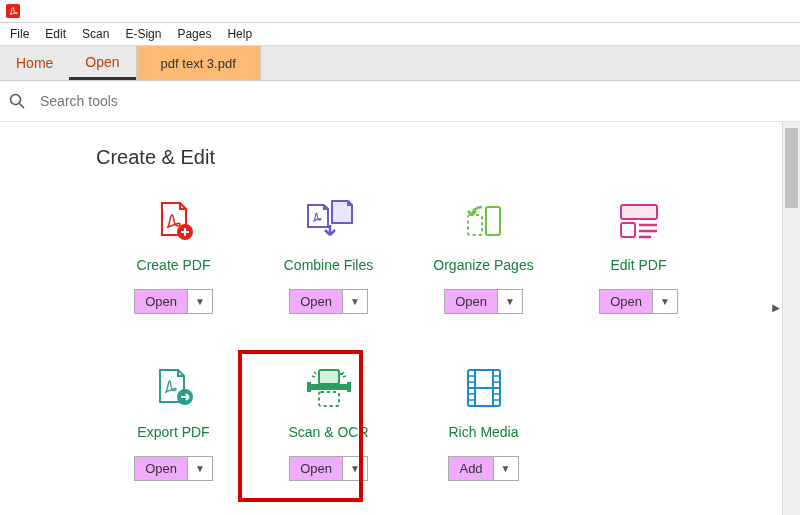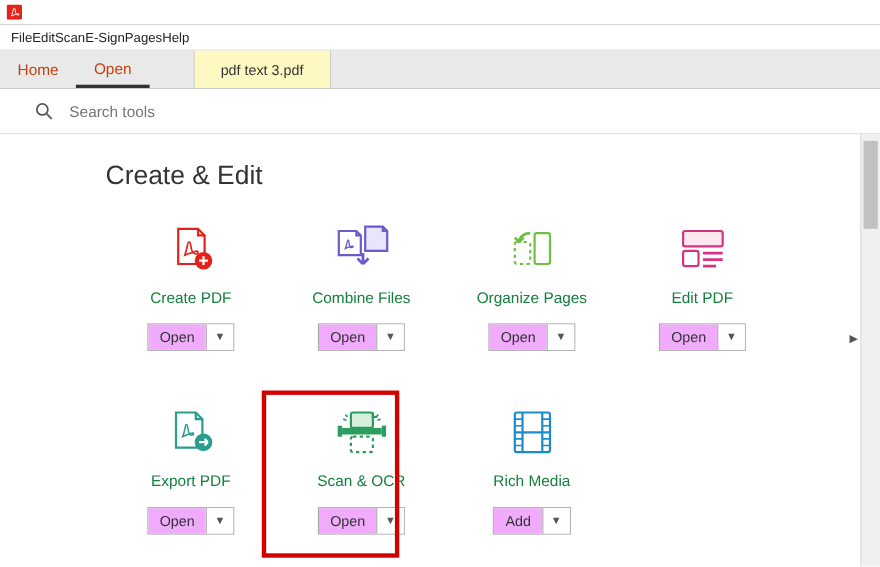--- a/index.html
+++ b/index.html
@@ -1,34 +1,34 @@
 <!DOCTYPE html>
 <html><head>
 <meta charset="utf-8">
 <style>
 html,body{margin:0;padding:0;font-family:"Segoe UI",Arial,sans-serif;font-size:13px;color:#333;background:#fff;width:800px;height:515px;overflow:hidden}
 .titlebar{height:22px;display:flex;align-items:center;padding-left:6px;border-bottom:1px solid #ccc;background:#fff}
 .titlebar .ico{width:14px;height:14px;margin-right:6px}
 .titlebar span{font-size:12px;color:#222}
-.menubar{height:22px;display:flex;align-items:center;padding-left:10px;background:#fff;border-bottom:1px solid #ddd;font-size:12px;color:#222}
+.menubar{height:22px;display:flex;align-items:center;gap:16px;padding-left:10px;background:#fff;border-bottom:1px solid #ddd;font-size:12px;color:#222}
 .menubar span{cursor:default}
 .tabstrip{height:34px;background:#e9e9e9;display:flex;align-items:stretch;border-bottom:1px solid #ccc}
 .maintab{display:flex;align-items:center;padding:0 16px;font-size:14px;color:#c2410c}
 .maintab.active{border-bottom:3px solid #333;font-weight:500}
-.doc-tab{background:#fef9c3;border-right:1px solid #ccc;border-left:1px solid #ccc;margin-left:40px;display:flex;align-items:center;padding:0 24px;font-size:13px}
-.searchbar{height:40px;display:flex;align-items:center;padding-left:31px;border-bottom:1px solid #e2e2e2;background:#fff}
+.doc-tab{background:#fdba74;border-right:1px solid #ccc;border-left:1px solid #ccc;display:flex;align-items:center;padding:0 24px;font-size:13px}
+.searchbar{height:40px;display:flex;align-items:center;padding-left:8px;border-bottom:1px solid #e2e2e2;background:#fff}
 .searchbar .mag{color:#555;margin-right:12px}
 .searchbar input{border:none;outline:none;font-size:14px;color:#555;width:300px;background:transparent}
 .content-wrap{position:relative;height:396px}
 .content{height:396px;overflow:hidden;padding:24px 0 0 96px;box-sizing:border-box}
 .scroll-track{position:absolute;right:0;top:0;width:17px;height:100%;background:#f0f0f0;border-left:1px solid #ddd}
 .scroll-thumb{position:absolute;right:2px;top:6px;width:13px;height:80px;background:#c1c1c1}
 .scroll-up{position:absolute;right:0;top:0;width:17px;height:17px;display:flex;align-items:center;justify-content:center;font-size:8px;color:#555}
 .rside-arrow{position:absolute;right:20px;top:180px;color:#555;font-size:10px}
-h2.section{font-size:24px;font-weight:400;color:#333;margin:0 0 28px 0}
+h2.section{font-size:20px;font-weight:400;color:#333;margin:0 0 28px 0}
 .grid{display:grid;grid-template-columns:repeat(4,155px);row-gap:50px;column-gap:0}
 .tool{display:flex;flex-direction:column;align-items:center;width:155px;position:relative}
 .tool .iconbox{height:48px;display:flex;align-items:center;justify-content:center;margin-bottom:12px}
 .tool .label{font-size:14px;color:#15803d;margin-bottom:16px;text-align:center}
 .open-group{display:inline-flex;border:1px solid #aaa}
 .open-group .obtn{padding:4px 10px;font-size:13px;color:#333;background:#f0abfc}
 .open-group .odrop{padding:4px 7px;border-left:1px solid #aaa;font-size:10px;color:#555;background:#fff;display:flex;align-items:center}
 .highlight{position:absolute;border:4px solid #d30000;left:-13px;top:-14px;width:117px;height:144px;pointer-events:none}
 svg{display:block}
 </style>

